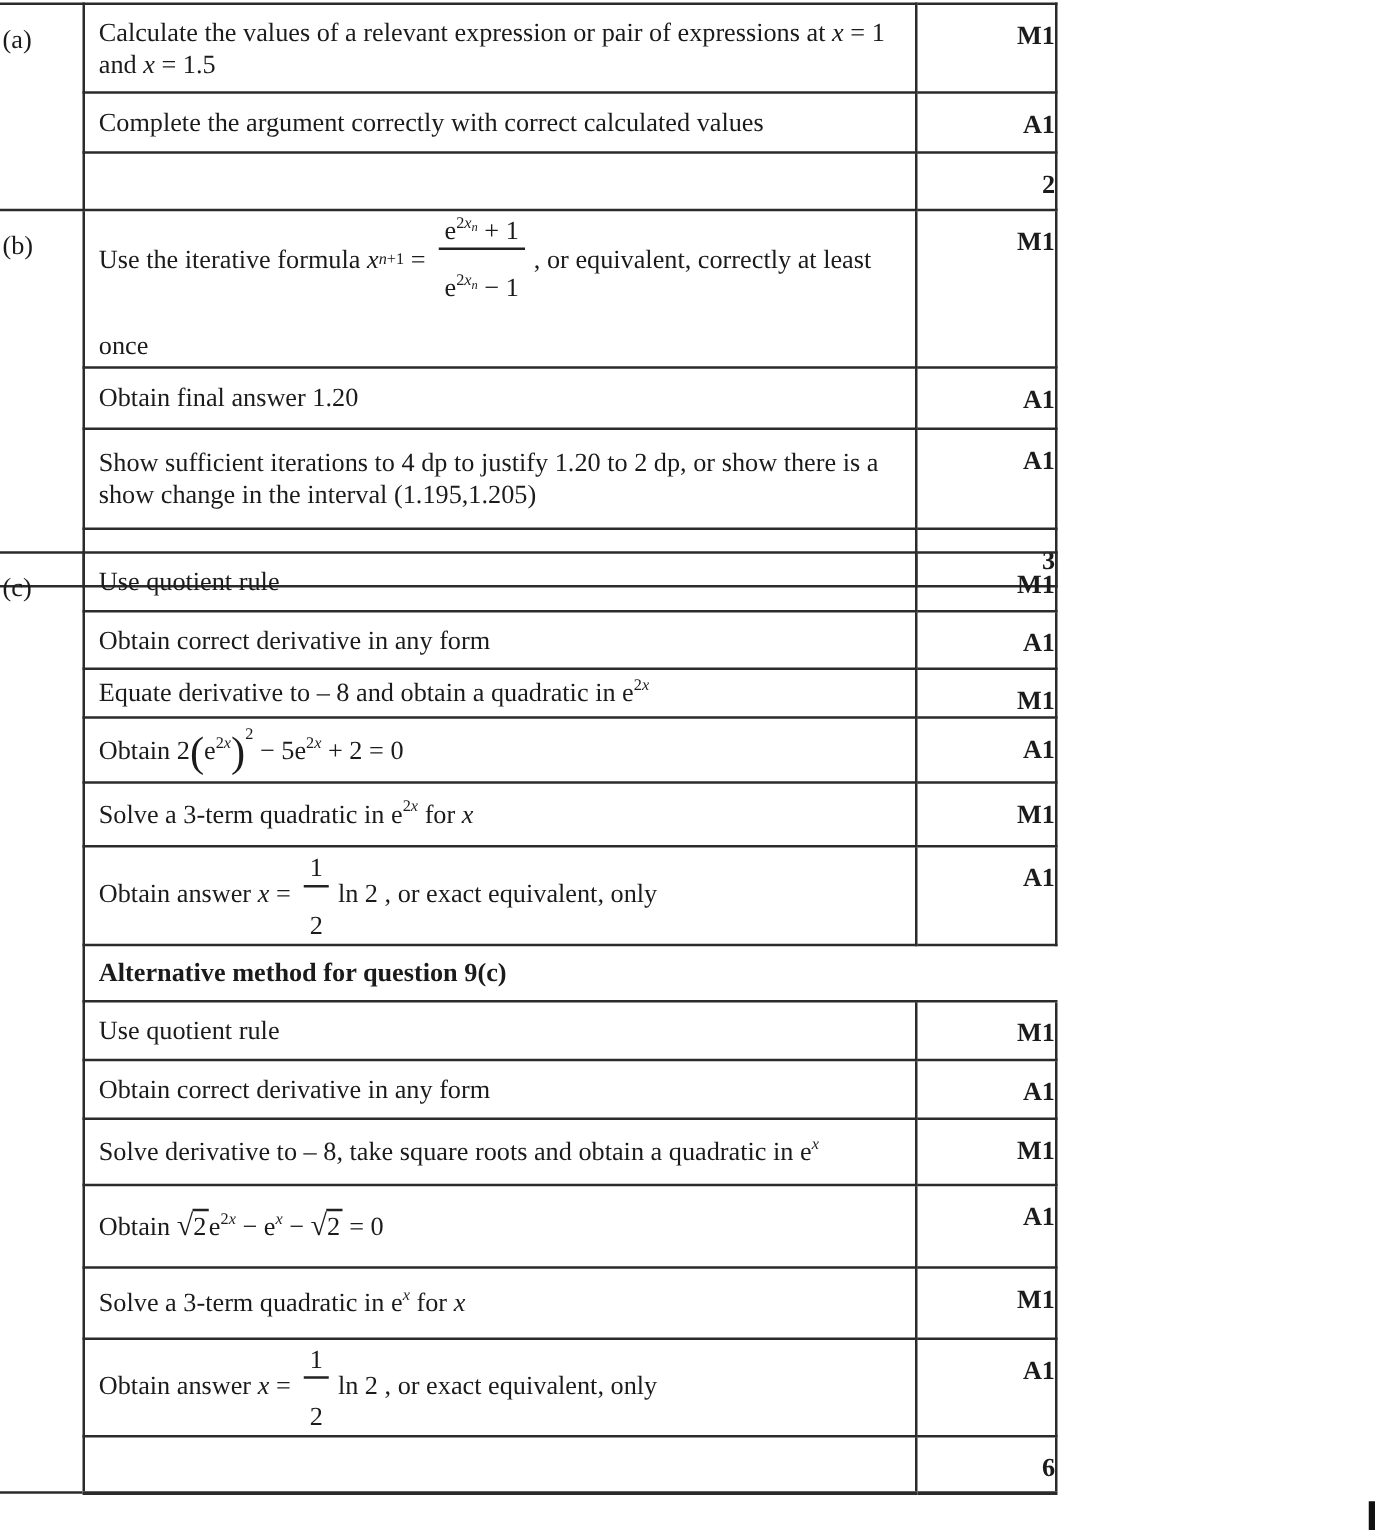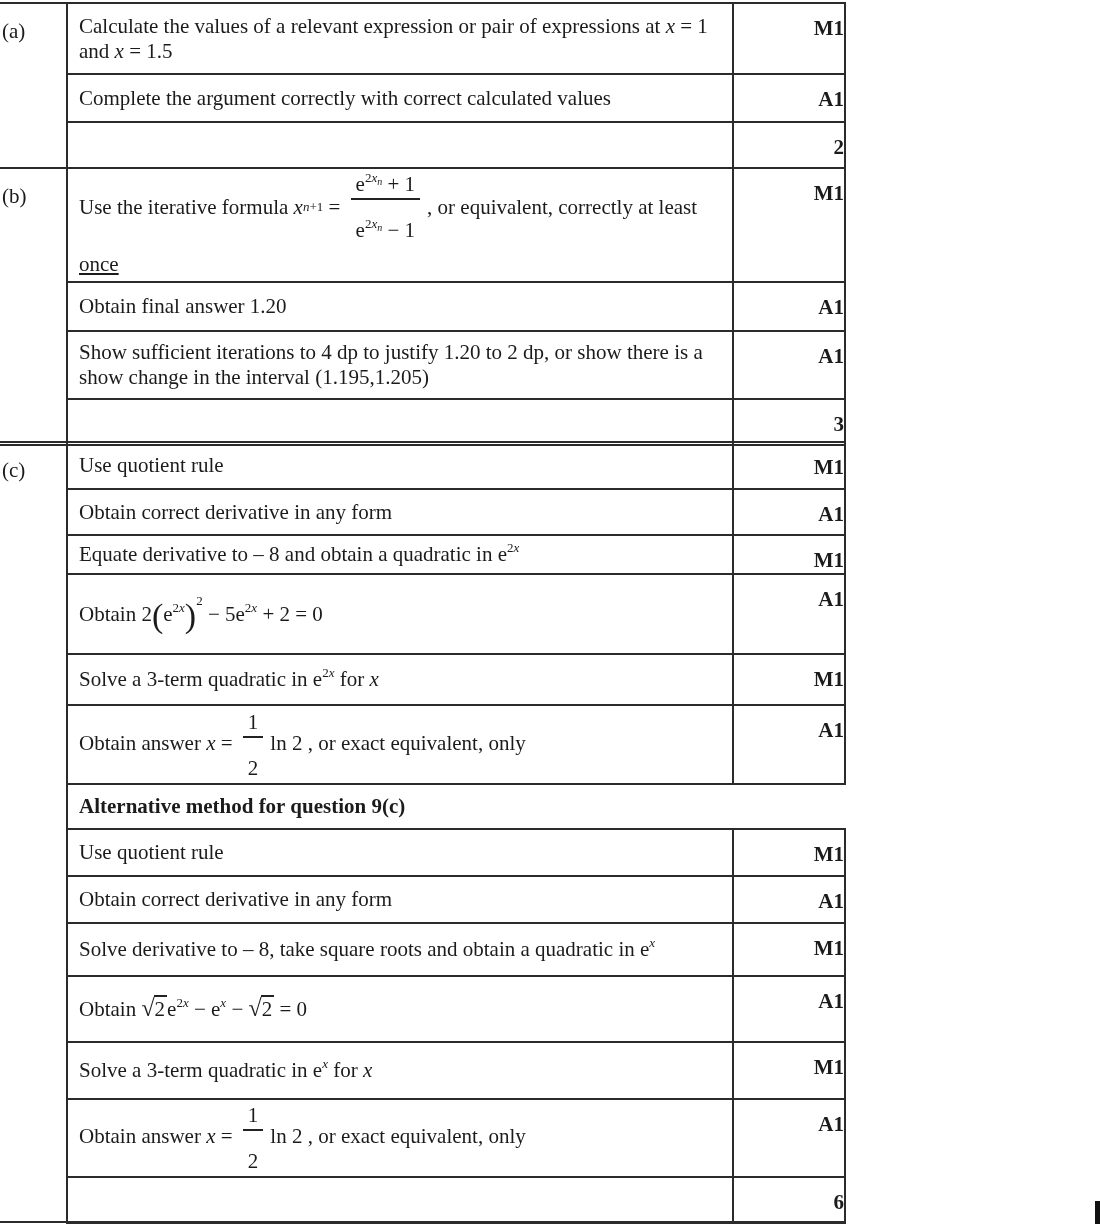--- a/index.html
+++ b/index.html
@@ -24,21 +24,21 @@
   sup.e-sup .nsub{font-size:10px;line-height:0;vertical-align:-3px;}
   sub.v-sub{font-size:13px;line-height:0;vertical-align:-6px;}
   
   .frac{display:inline-flex;flex-direction:column;align-items:center;vertical-align:middle;
         line-height:22px;text-align:center;margin:0 7px 0 5px;}
   .frac .fnum{padding:0 5px 3px;border-bottom:2px solid #222;white-space:pre;}
   .frac .fden{padding:19px 5px 0;white-space:pre;}
   
   .fline{display:flex;align-items:center;}
   .fline > span, .fline > i{white-space:pre;}
-  .once-line{margin-top:11px;text-decoration:underline;}
+  .once-line{margin-top:23px;}
   
   .bp{font-size:34px;line-height:0;vertical-align:-6px;}
   sup.o-sup{font-size:13px;line-height:0;vertical-align:16px;}
   
   .rt{white-space:nowrap;}
   .rt-sym{font-size:24px;line-height:0;margin-right:-1px;}
   .rt-rad{border-top:2px solid #222;padding:0 2px 0 1px;}
   
   .edge-mark{position:absolute;left:1095px;top:1201px;width:5px;height:23px;background:#111;}
 </style>
@@ -85,21 +85,21 @@
           <span>, or equivalent, correctly at least</span>
         </div>
         <div class="once-line">once</div>
       </td>
       <td class="mark">M1</td>
     </tr>
     <tr style="height:49px">
       <td class="desc"><span>Obtain final answer 1.20</span></td>
       <td class="mark">A1</td>
     </tr>
-    <tr style="height:68px">
+    <tr style="height:80px">
       <td class="desc">
         <div>Show sufficient iterations to 4 dp to justify 1.20 to 2 dp, or show there is a</div>
         <div>show change in the interval (1.195,1.205)</div>
       </td>
       <td class="mark">A1</td>
     </tr>
     <tr style="height:46px">
       <td class="desc"></td>
       <td class="mark">3</td>
     </tr>
@@ -119,21 +119,21 @@
       <td class="mark">M1</td>
     </tr>
     <tr style="height:46px">
       <td class="desc"><span>Obtain correct derivative in any form</span></td>
       <td class="mark">A1</td>
     </tr>
     <tr style="height:36px">
       <td class="desc"><span>Equate derivative to – 8 and obtain a quadratic in </span><span>e</span><sup class="e-sup"><span>2</span><i>x</i></sup></td>
       <td class="mark">M1</td>
     </tr>
-    <tr style="height:80px">
+    <tr style="height:52px">
       <td class="desc"><span>Obtain </span><span>2</span><span class="bp">(</span><span>e</span><sup class="e-sup"><span>2</span><i>x</i></sup><span class="bp">)</span><sup class="o-sup">2</sup><span> − 5</span><span>e</span><sup class="e-sup"><span>2</span><i>x</i></sup><span> + 2 = 0</span></td>
       <td class="mark">A1</td>
     </tr>
     <tr style="height:51px">
       <td class="desc"><span>Solve a 3-term quadratic in </span><span>e</span><sup class="e-sup"><span>2</span><i>x</i></sup><span> for </span><i>x</i></td>
       <td class="mark">M1</td>
     </tr>
     <tr style="height:79px">
       <td class="desc"><span>Obtain answer </span><i>x</i><span> = </span><span class="frac"><span class="fnum">1</span><span class="fden">2</span></span><span>ln 2</span><span> , or exact equivalent, only</span></td>
       <td class="mark">A1</td>

